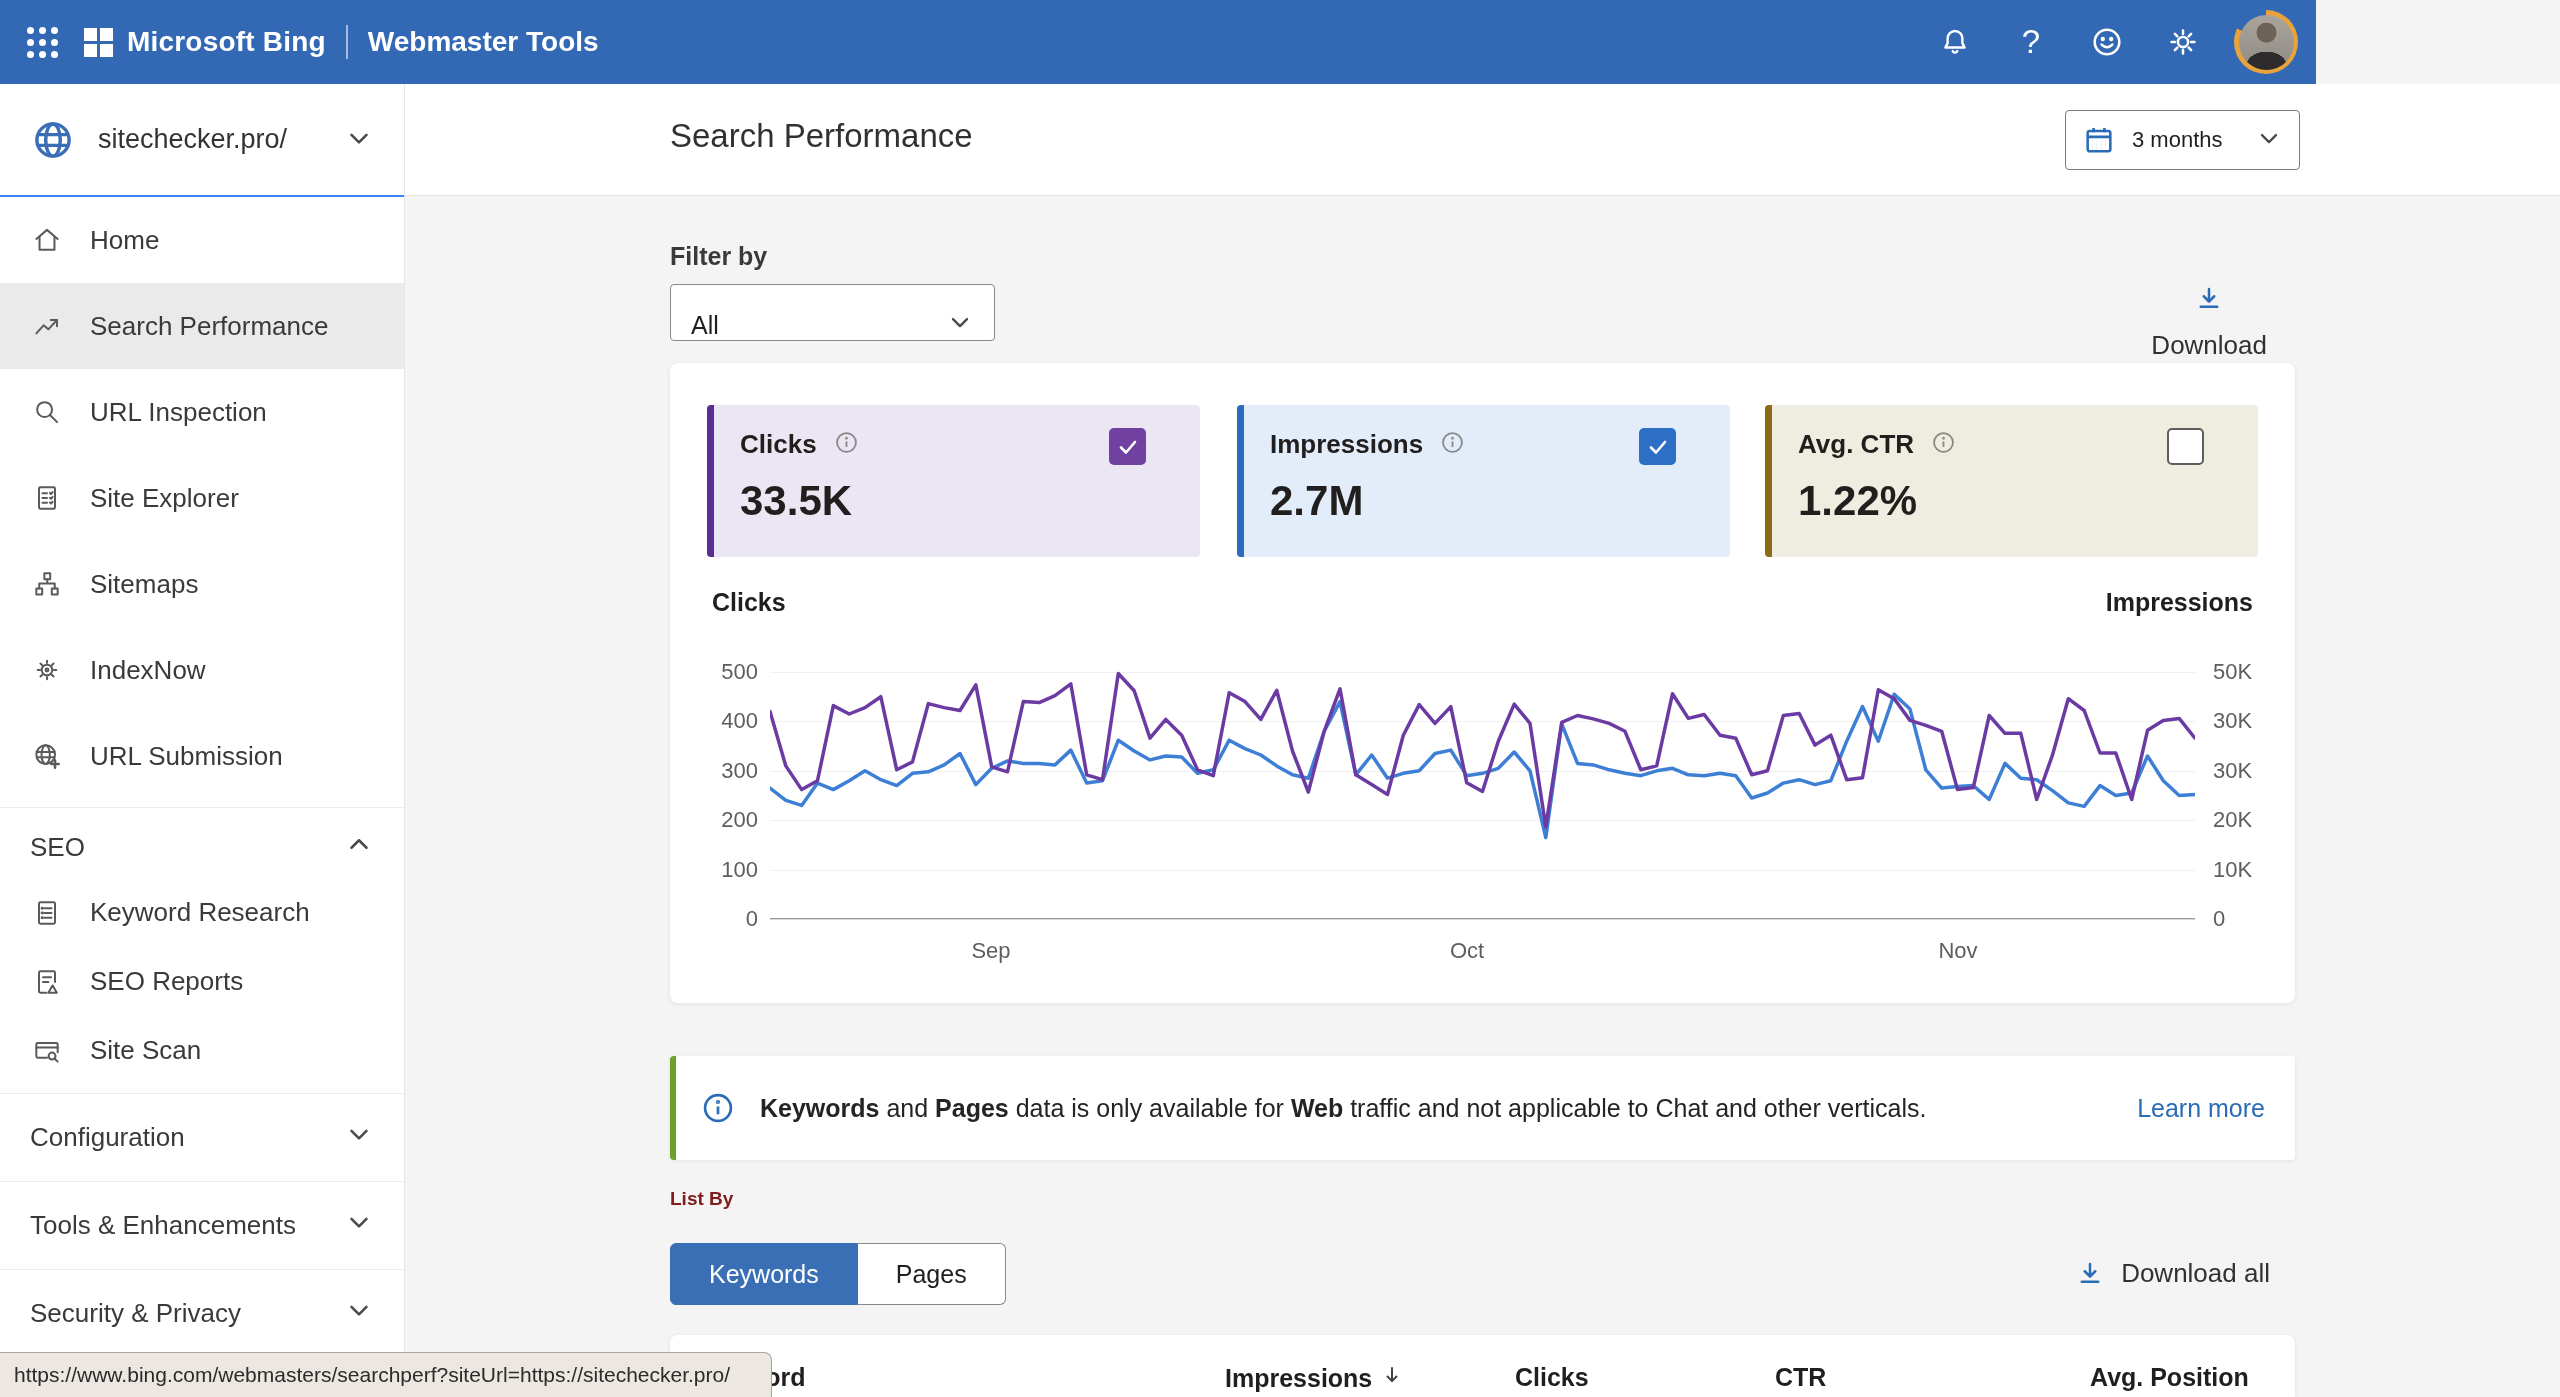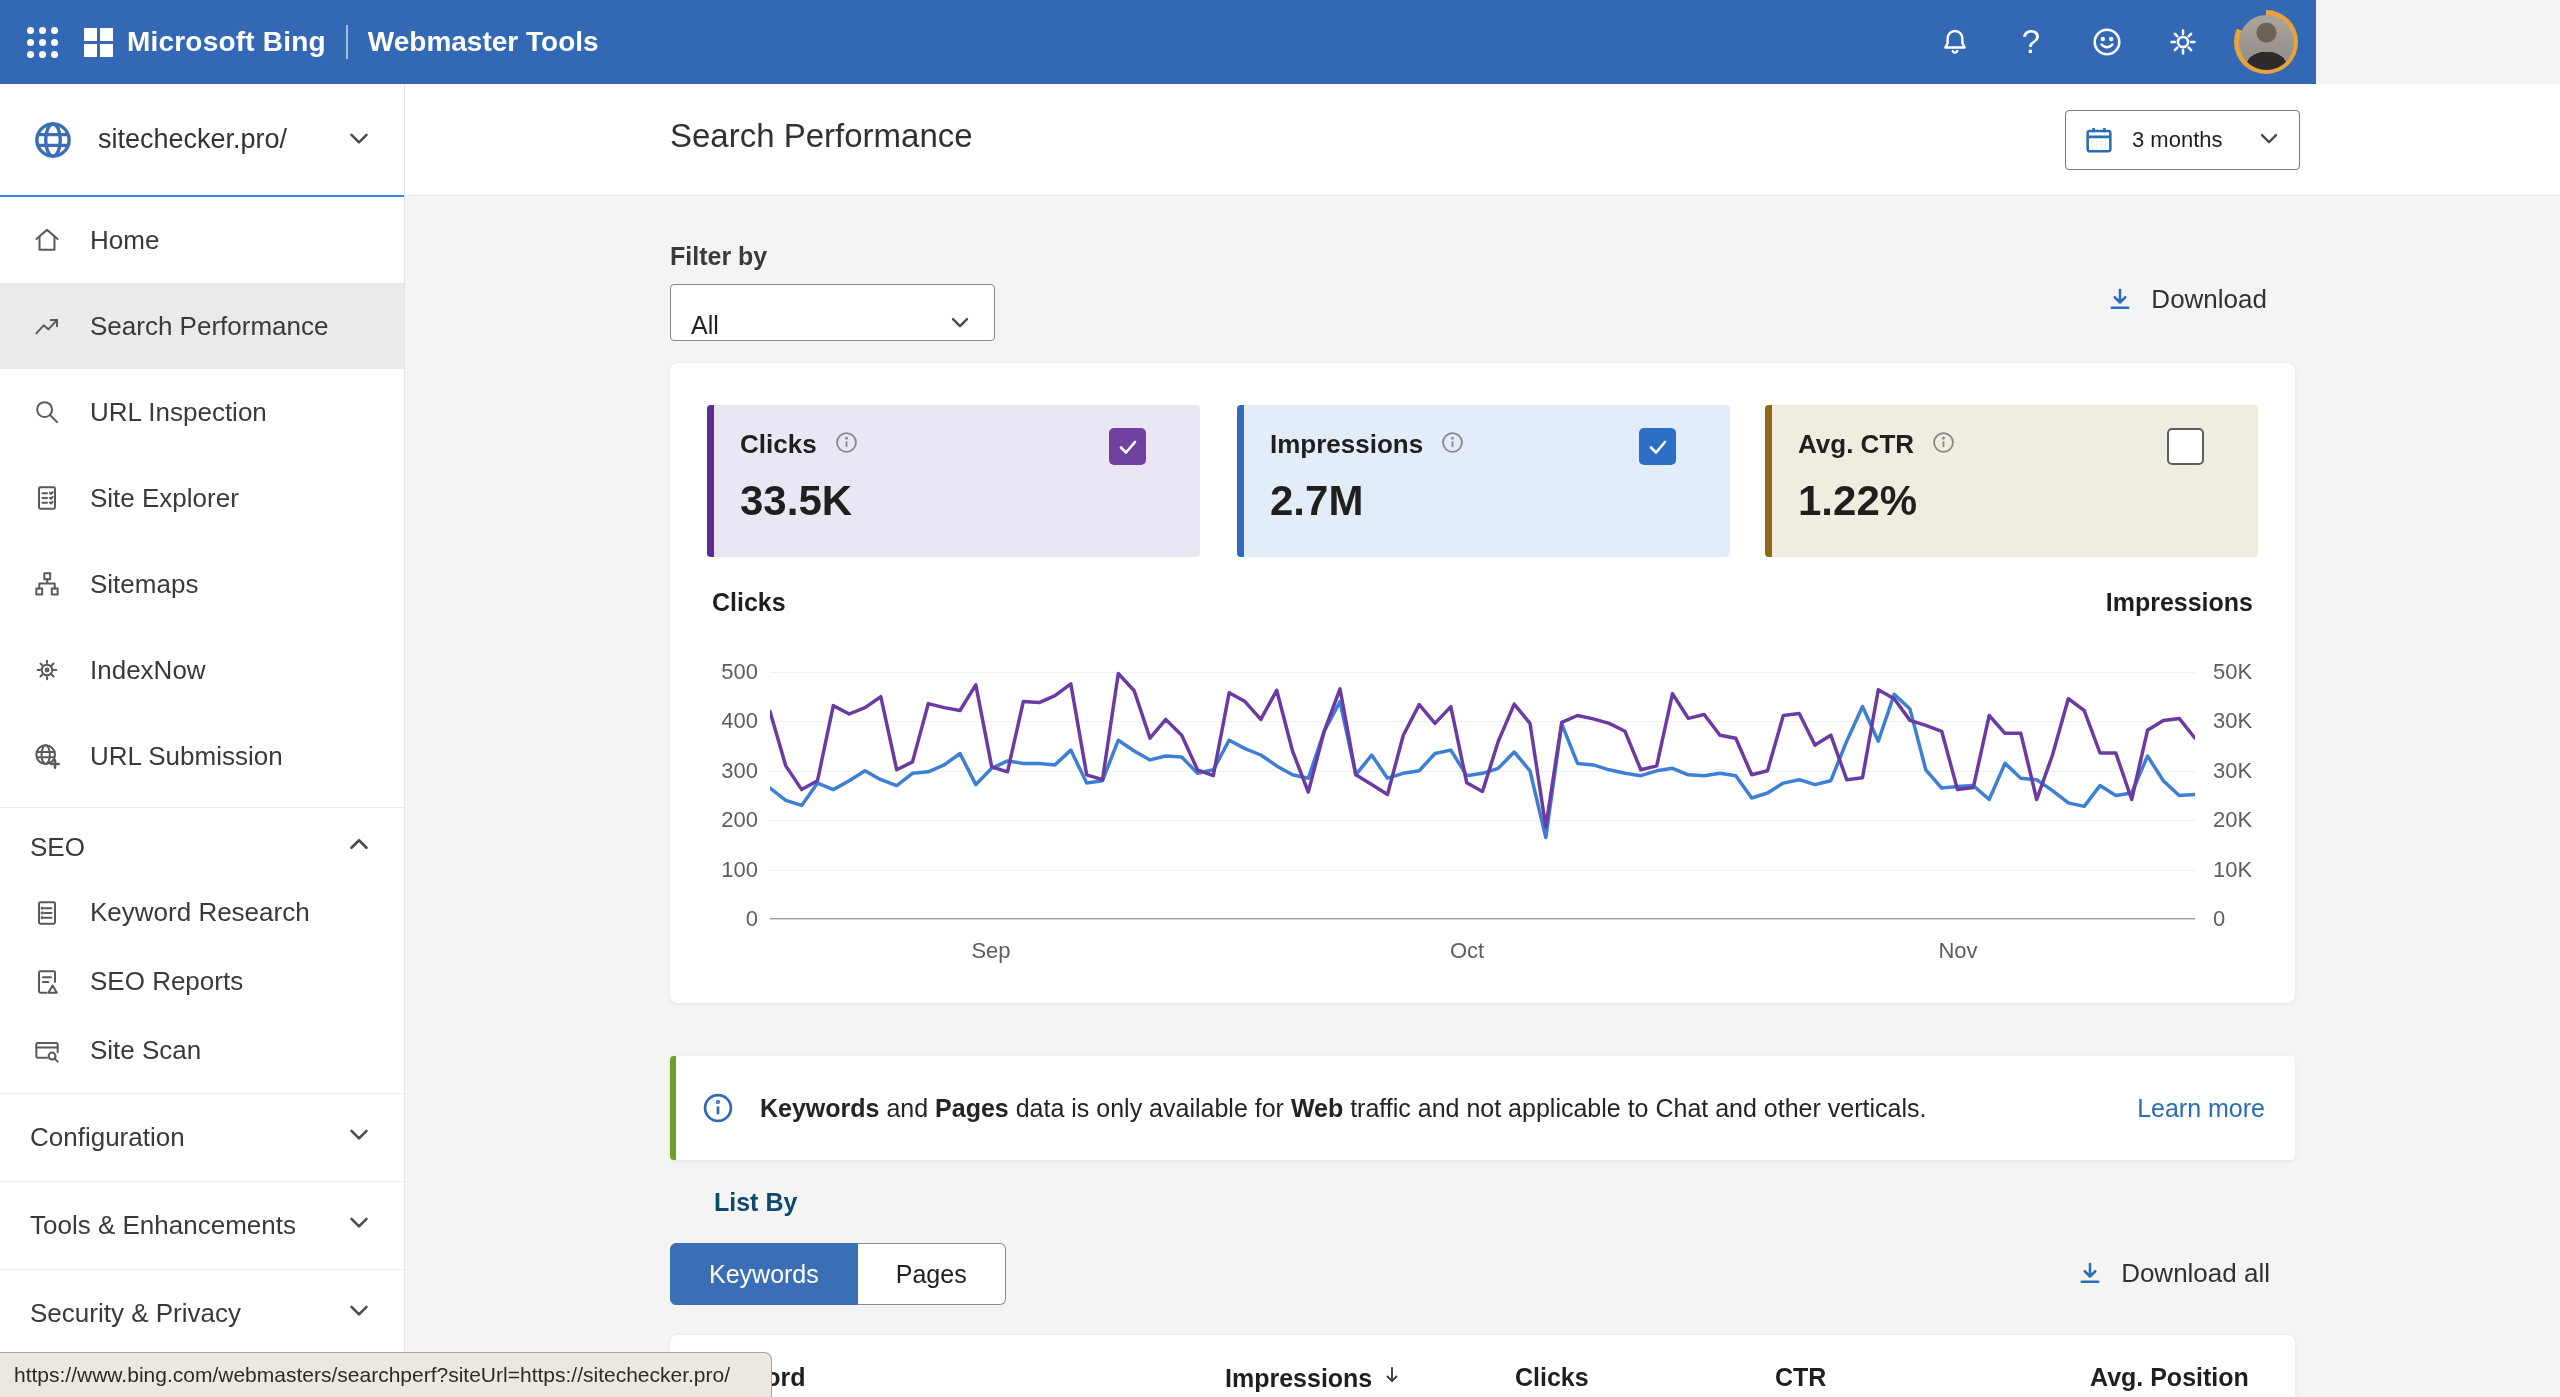--- a/index.html
+++ b/index.html
@@ -51,21 +51,21 @@
   .range-dropdown svg.cal { stroke:#2b6cb8; fill:none; stroke-width:1.8; }
   .range-label { font-size:22px; color:#201f1e; margin-left:16px; }
   .range-dropdown .chev { margin-left:auto; }
 
   .content { position:absolute; top:196px; left:405px; right:0; bottom:0; background:#f4f4f4; }
 
   .filter-label { position:absolute; left:265px; top:46px; font-size:25px; font-weight:700; color:#3b3a39; }
   .filter-dropdown { position:absolute; left:265px; top:88px; width:325px; height:57px; background:#fff; border:1px solid #8a8886; border-radius:4px; display:flex; align-items:flex-end; padding:0 20px; cursor:pointer; }
   .filter-value { font-size:25px; color:#201f1e; }
   .filter-dropdown .chev { margin-left:auto; }
-  .download-btn { position:absolute; right:293px; top:88px; display:flex; align-items:center; gap:16px; cursor:pointer; }
+  .download-btn { position:absolute; right:293px; top:88px; display:flex; align-items:center; gap:16px; cursor:pointer;flex-direction:column; }
   .download-btn .dl-label { font-size:26px; color:#323130; }
 
   
   .chart-card { position:absolute; left:265px; top:167px; width:1625px; height:640px; background:#fff; border-radius:8px; box-shadow:0 1px 5px rgba(0,0,0,.08); }
   .metric-card { position:absolute; top:42px; width:493px; height:152px; border-radius:4px; cursor:pointer; }
   .metric-accent { position:absolute; left:0; top:0; bottom:0; width:7px; border-radius:4px 0 0 4px; }
   .metric-label-row { position:absolute; left:33px; top:24px; display:flex; align-items:center; gap:16px; }
   .metric-label { font-size:26px; font-weight:700; color:#201f1e; }
   .info-icon svg { stroke:#8a8886; fill:none; stroke-width:1.6; }
   .metric-value { position:absolute; left:33px; top:72px; font-size:42px; font-weight:700; color:#201f1e; }
@@ -85,21 +85,21 @@
   
   .banner { position:absolute; left:265px; top:860px; width:1625px; height:104px; background:#fff; border-radius:4px; box-shadow:0 1px 4px rgba(0,0,0,.07); display:flex; align-items:center; padding:0 30px; }
   .banner-accent { position:absolute; left:0; top:0; bottom:0; width:6px; background:#6ba02b; border-radius:4px 0 0 4px; }
   .banner-icon { margin-right:24px; display:flex; }
   .banner-icon svg { stroke:#2b6cb8; fill:none; stroke-width:1.8; }
   .banner-text { font-size:25px; color:#252423; }
   .banner-text .b { font-weight:700; }
   .learn-more { margin-left:auto; font-size:25px; color:#2b6cb8; cursor:pointer; }
 
   
-  .listby-label { position:absolute; left:265px; top:992px; font-size:25px; font-weight:700; color:#0c4a6e;margin-left:44px; }
+  .listby-label { position:absolute; left:265px; top:992px; font-size:19px; font-weight:700; color:#7f1d1d; }
   .toggle { position:absolute; left:265px; top:1047px; height:62px; display:flex; cursor:pointer; }
   .toggle-opt { height:62px; display:flex; align-items:center; justify-content:center; font-size:25px; padding:0 38px; }
   .toggle-opt.active { background:#3a6fb5; color:#fff; border:1px solid #3a6fb5; border-radius:6px 0 0 6px; }
   .toggle-opt.inactive { background:#fff; color:#201f1e; border:1px solid #8a8886; border-left:none; border-radius:0 6px 6px 0; }
   .download-all-btn { position:absolute; right:290px; top:1062px; display:flex; align-items:center; gap:16px; cursor:pointer; }
   .download-all-btn .dl-label { font-size:26px; color:#323130; }
 
   
   .table-card { position:absolute; left:265px; top:1139px; width:1625px; height:62px; background:#fff; border-radius:8px 8px 0 0; box-shadow:0 1px 5px rgba(0,0,0,.08); overflow:hidden; }
   .thead { position:absolute; top:28px; left:0; right:0; display:flex; font-size:25px; font-weight:700; color:#201f1e; }

